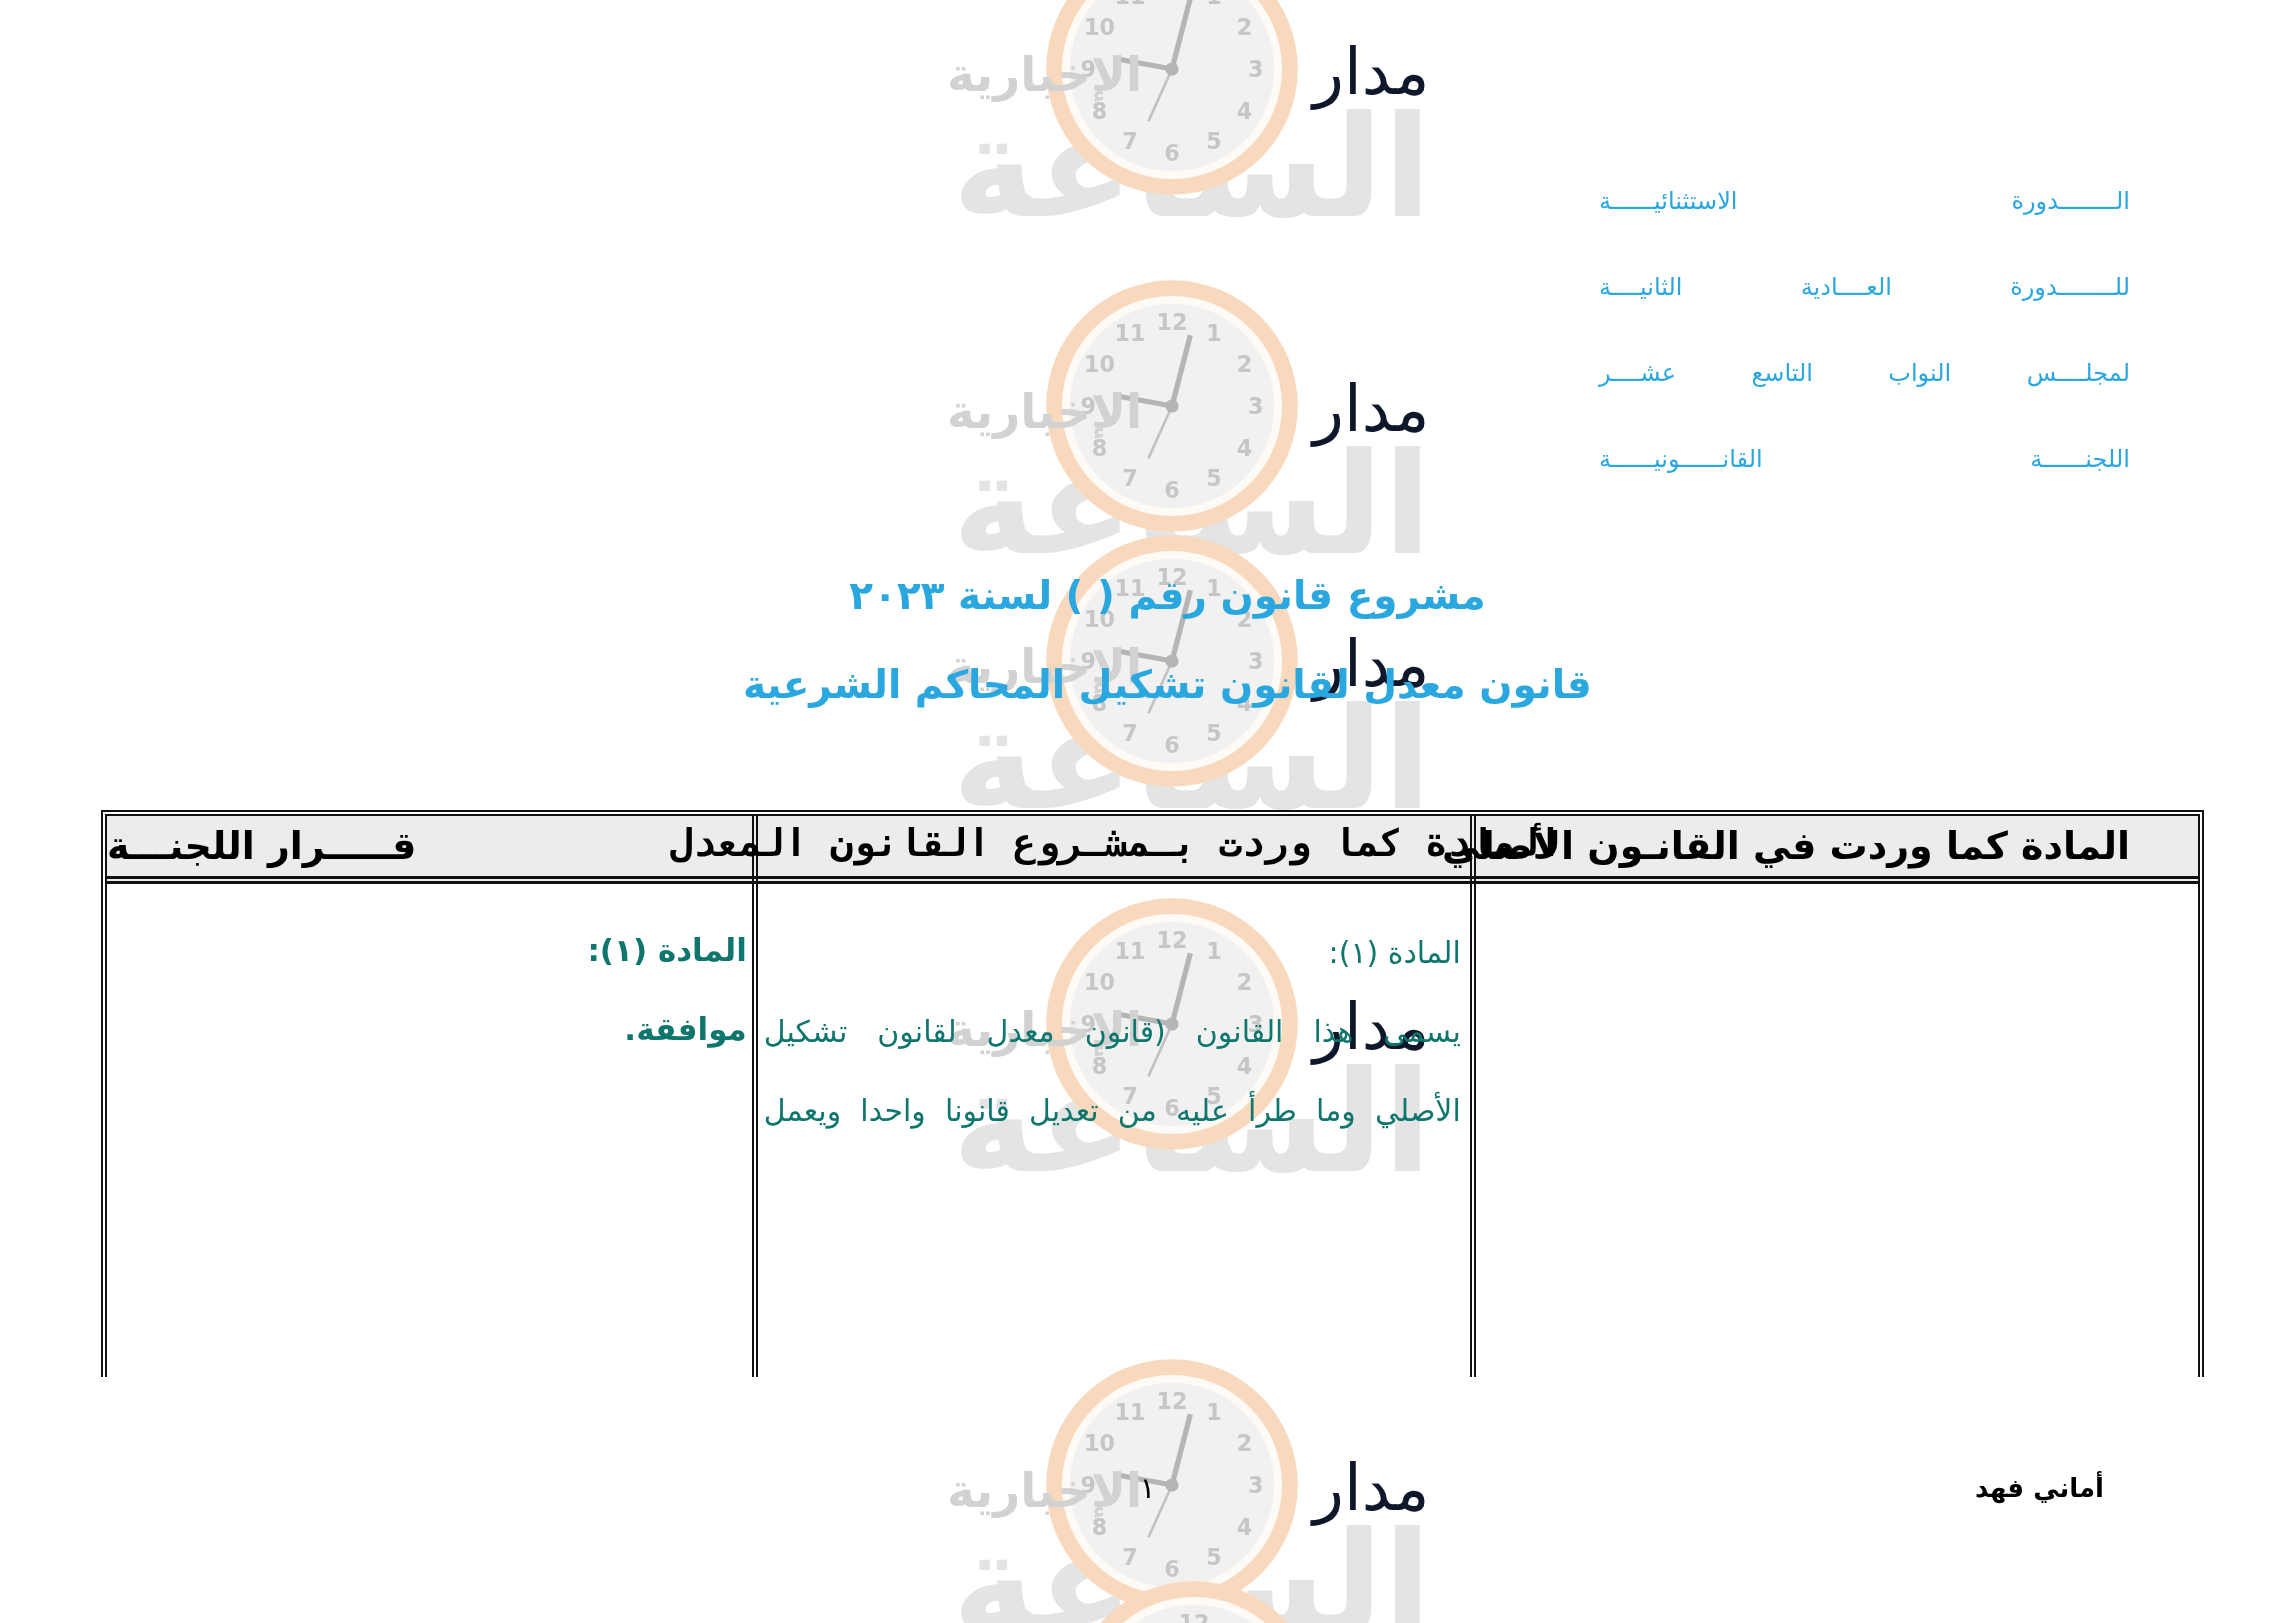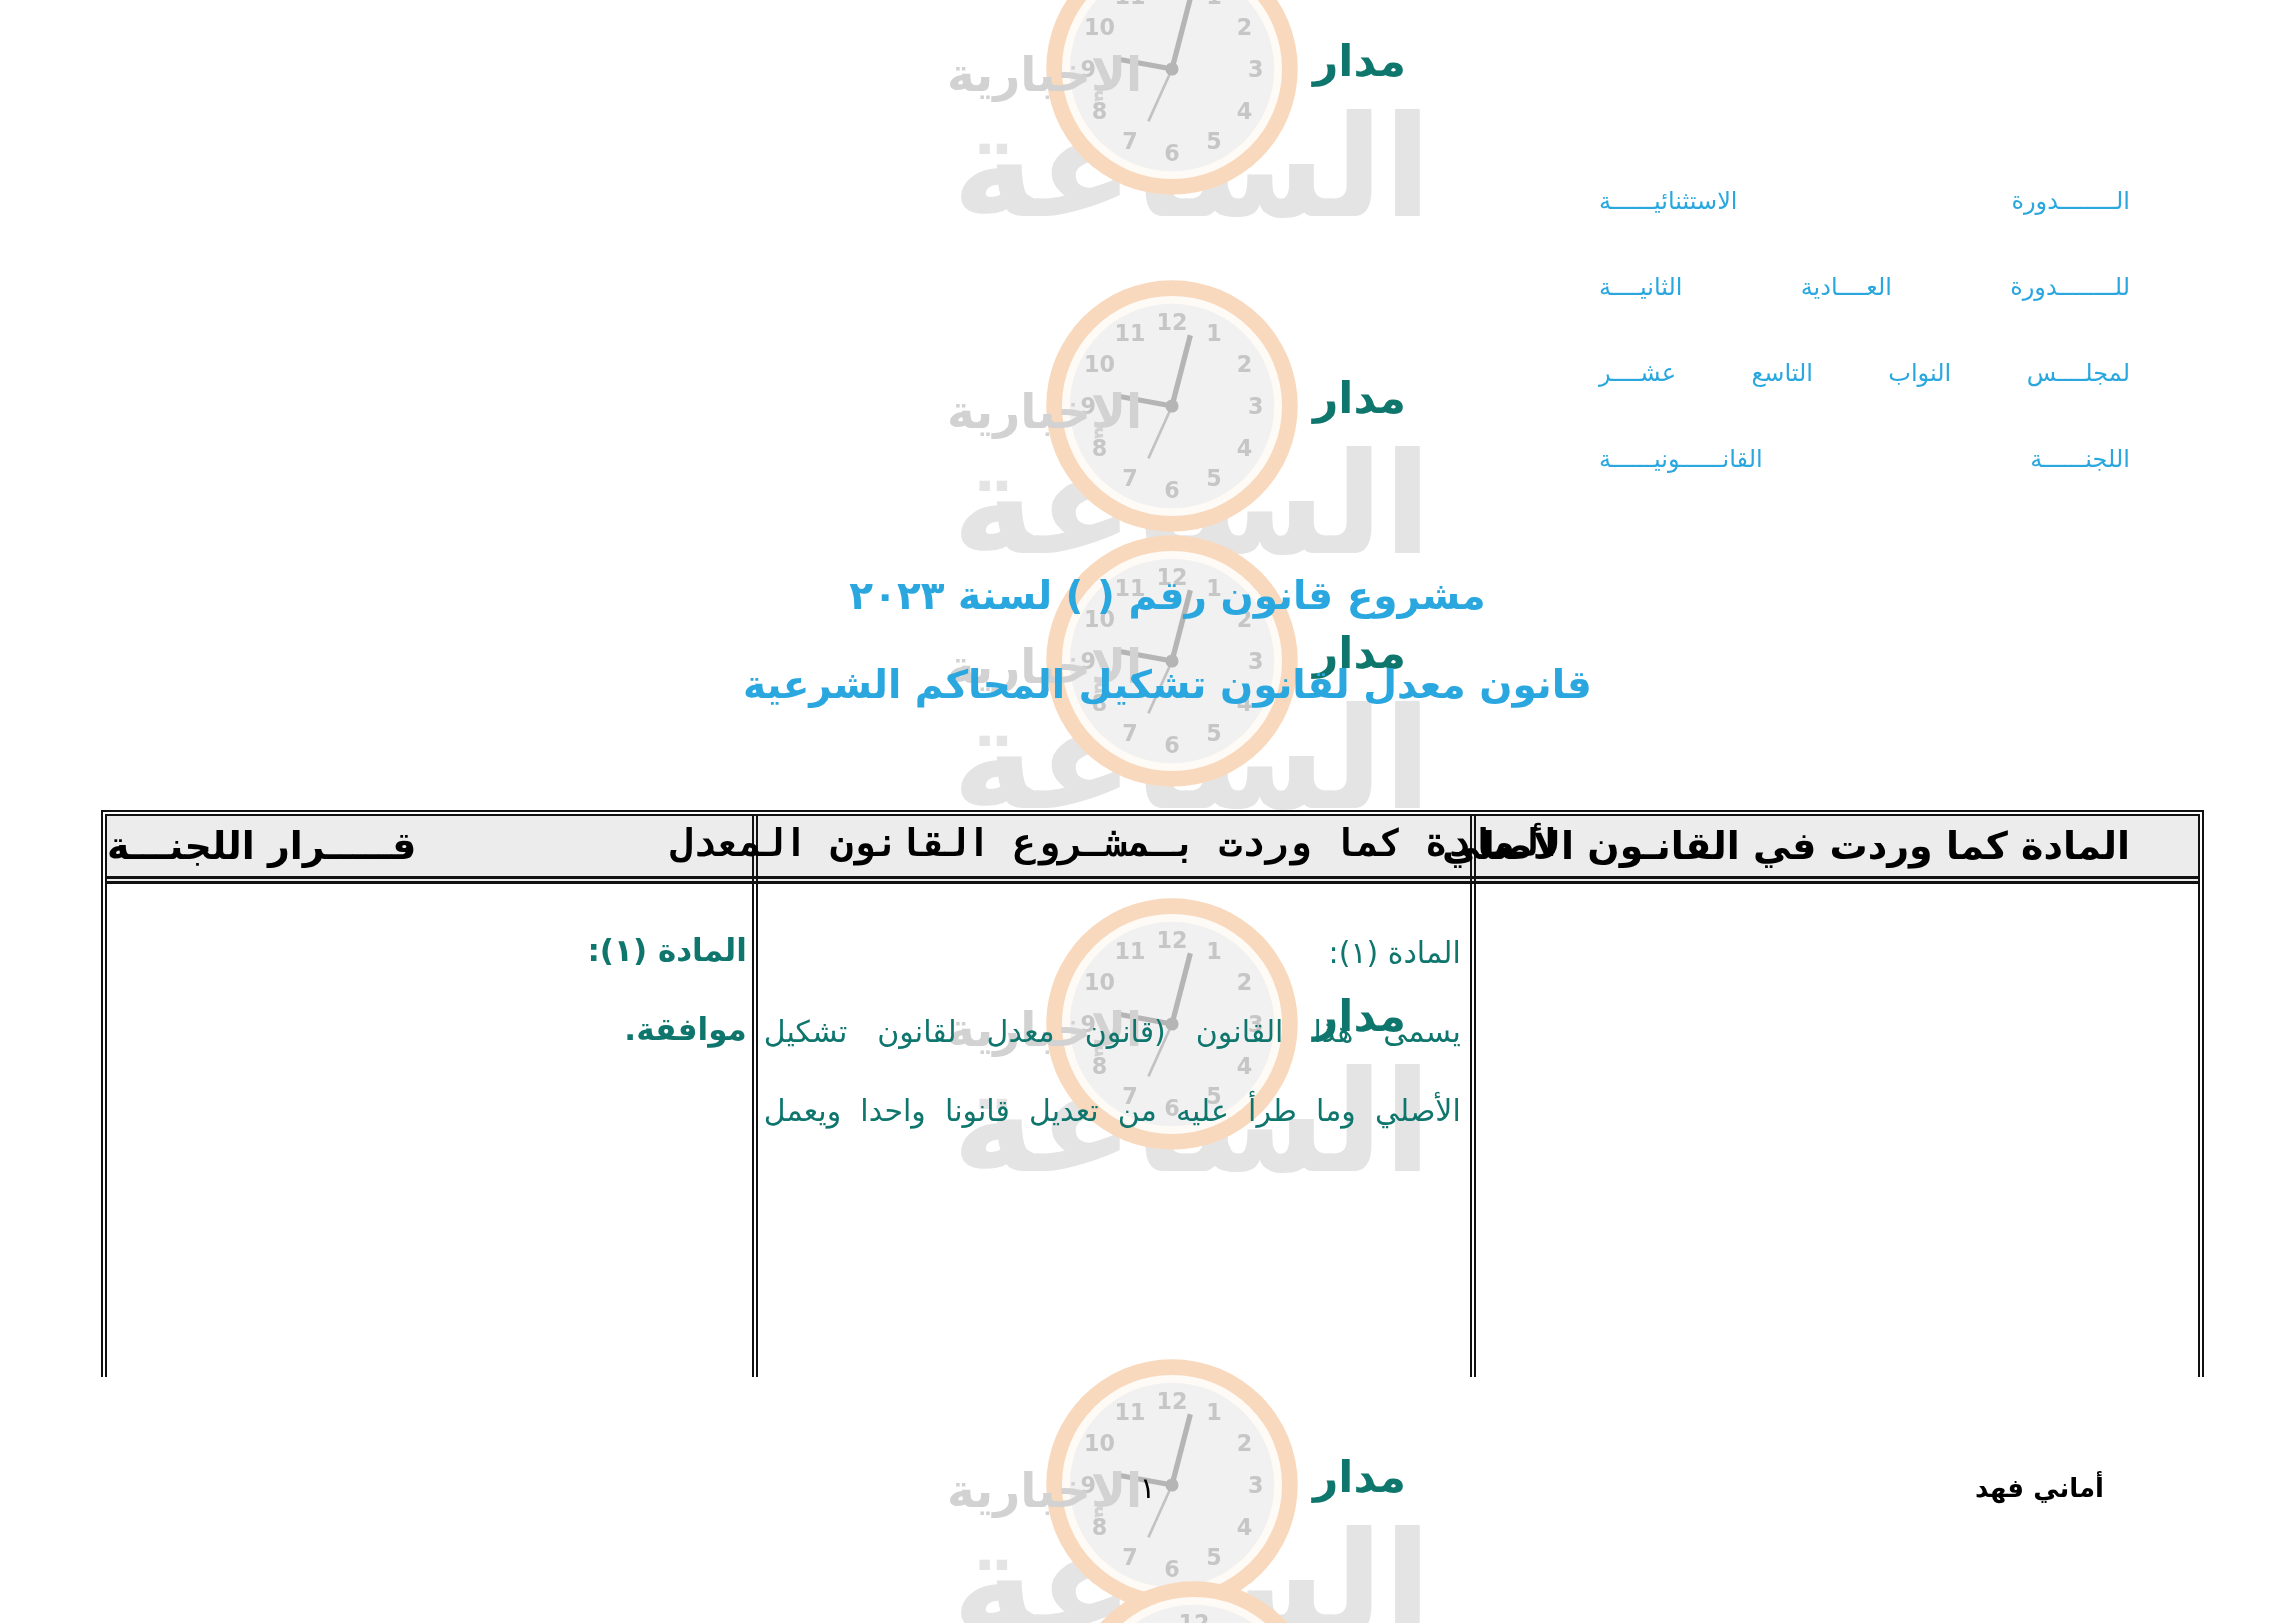--- a/index.html
+++ b/index.html
@@ -7,21 +7,21 @@
     width:2295px;height:1623px;position:relative;overflow:hidden;
     background:#ffffff;
     font-family:"DejaVu Sans",sans-serif;
   }
   
   #wm-layer{position:absolute;inset:0;z-index:0;}
   .wm{position:absolute;width:589px;height:366px;pointer-events:none;}
   .wm-saa{position:absolute;left:39px;top:160px;font-size:141px;font-weight:bold;color:#e4e4e4;z-index:1;white-space:nowrap;}
   .wm-clock{position:absolute;left:128px;top:13px;width:262px;height:262px;z-index:2;}
   .wm-clock text{fill:#c6c6c6;font-size:17px;font-weight:bold;text-anchor:middle;font-family:"DejaVu Sans",sans-serif;}
-  .wm-madar{position:absolute;left:400px;top:110px;font-size:44px;font-weight:bold;color:#0f766e;z-index:3;}
+  .wm-madar{position:absolute;left:400px;top:110px;font-size:64px;font-weight:normal;color:#0f172a;z-index:3;}
   .wm-akhbar{position:absolute;left:34px;top:122px;font-size:47px;font-weight:bold;color:#d2d2d2;z-index:3;}
   
   #content{position:absolute;inset:0;z-index:1;}
   .session-header{
     position:absolute;right:165px;top:169px;width:531px;
     color:#2aa7df;font-weight:normal;font-size:24px;
   }
   .sh-line{height:86px;line-height:65px;text-align:justify;}
   .sh-line::after{content:"";display:inline-block;width:100%;height:0;}
   .doc-title{

